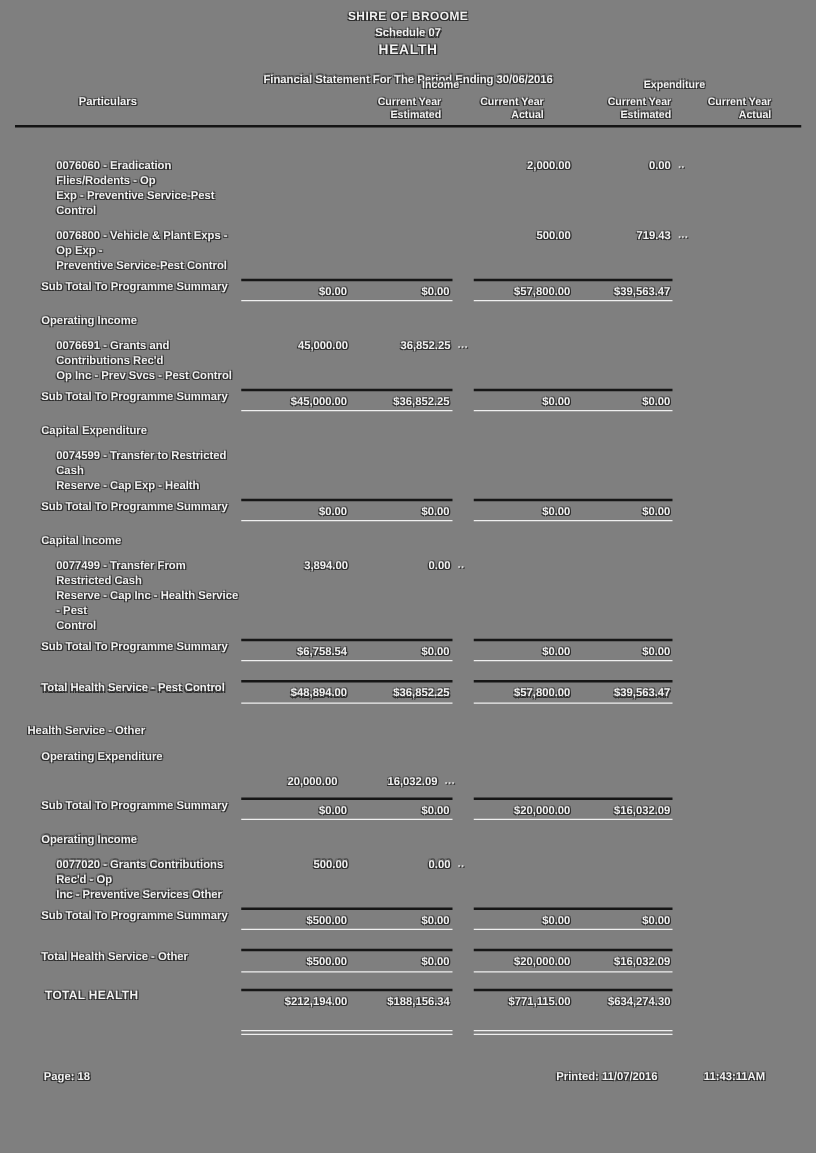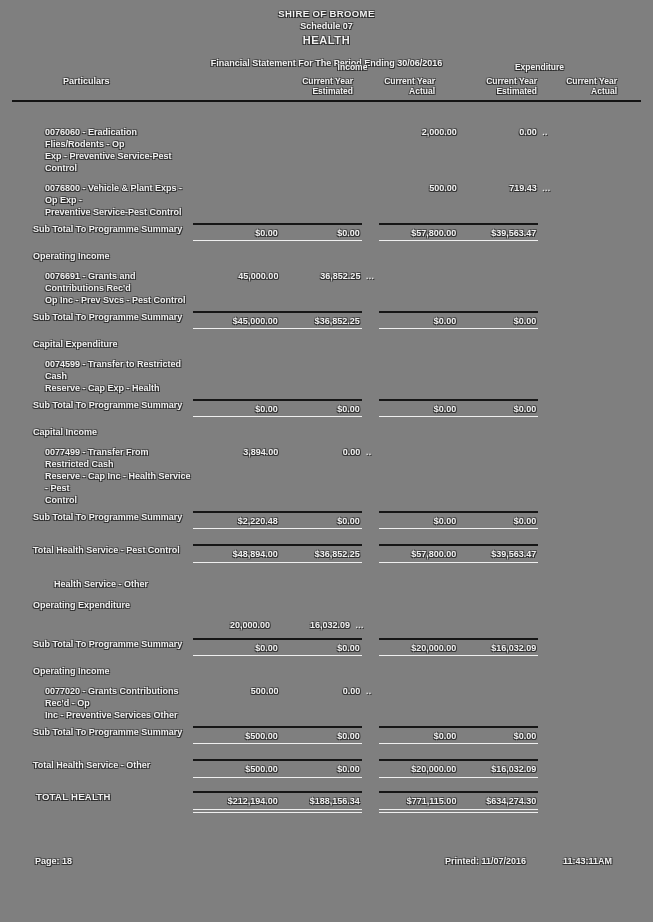--- a/index.html
+++ b/index.html
@@ -38,28 +38,28 @@
   .grp.exp{width:159px;}
   .v{display:inline-block;text-align:right;box-sizing:border-box;padding-right:2px;}
   .grp.inc .v1{width:87px;} .grp.inc .v2{width:82px;}
   .grp.exp .v1{width:79px;text-align:right;} .grp.exp .v2{width:80px;}
   .flagcell{display:inline-block;box-sizing:border-box;font-size:5px;letter-spacing:1px;
     color:#e8e8e8;padding-left:4px;padding-top:2px;text-shadow:1px 1px 0 #2e2e2e;}
   .flagcell.incf{width:24px;} .flagcell.expf{width:33px;}
   .row.item{margin-top:8px;}
   .row.subtotal{margin-top:5px;}
   .row.section{margin-top:9px;}
-  .row.group{margin-top:15px;padding-left:32px;}
+  .row.group{margin-top:15px;}
   .row.total{margin-top:15px;}
   .row.grand{margin-top:13px;}
   .row.subtotal .grp,.row.total .grp,.row.grand .grp{
     border-top:2px solid #161616;padding-top:2px;}
   .row.subtotal .grp{border-bottom:1px solid #efefef;padding-bottom:1px;}
   .row.total .grp{border-bottom:1px solid #efefef;padding-bottom:2px;}
-  .row.grand .grp{border-bottom:4px double #efefef;padding-bottom:2px;}
+  .row.grand .grp{border-bottom:4px double #efefef;padding-bottom:17px;}
   .footer{position:absolute;left:0;top:856px;width:653px;font-size:9px;}
   .footer .pg{position:absolute;left:35px;}
   .footer .pr{position:absolute;left:445px;}
   .footer .tm{position:absolute;left:563px;}
 </style>
 </head>
 <body>
 
 <div class="titleblock">
   <div class="org">SHIRE OF BROOME</div>
@@ -226,21 +226,21 @@
         <span class="flagcell incf">▪▪</span>
         <div class="grp exp">
           <span class="v v1"></span>
           <span class="v v2"></span>
         </div>
         <span class="flagcell expf"></span>
       </div>
       <div class="row subtotal">
         <span class="lbl">Sub Total To Programme Summary</span>
         <div class="grp inc">
-          <span class="v v1">$2,220.48</span>
+          <span class="v v1">$6,758.54</span>
           <span class="v v2">$0.00</span>
         </div>
         <span class="flagcell incf"></span>
         <div class="grp exp">
           <span class="v v1">$0.00</span>
           <span class="v v2">$0.00</span>
         </div>
         <span class="flagcell expf"></span>
       </div>
       <div class="row total">

